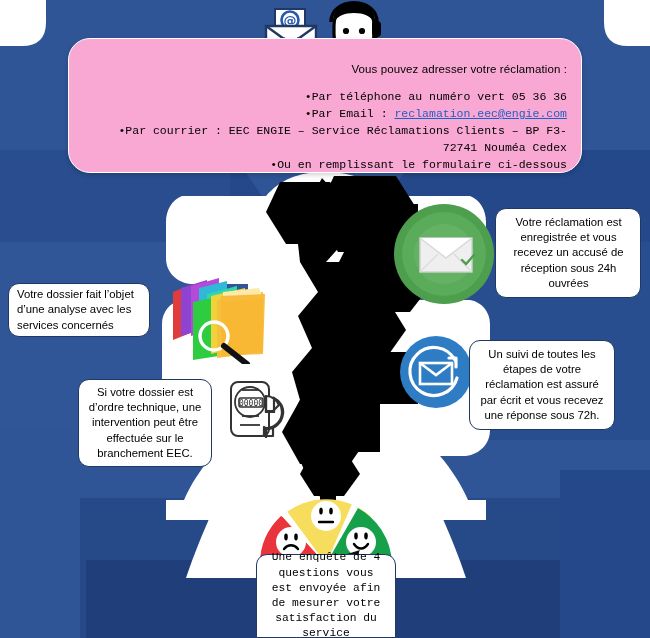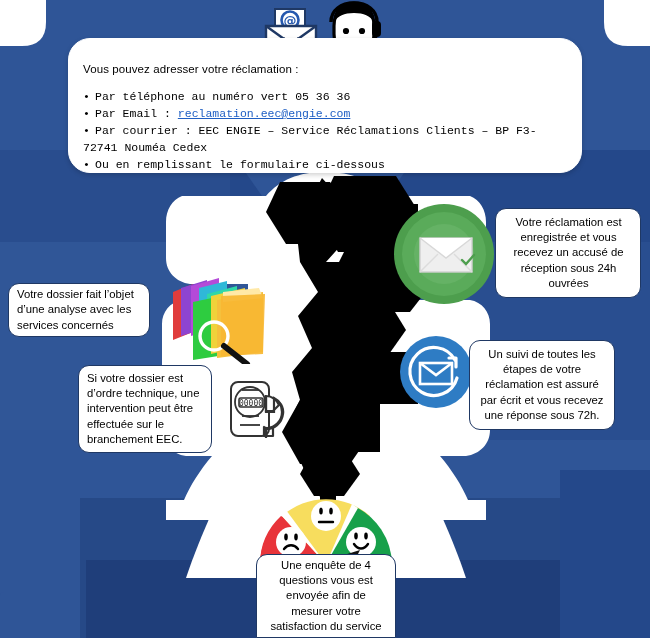--- a/index.html
+++ b/index.html
@@ -14,23 +14,23 @@
   }
 
   
   .bgbase{position:absolute;inset:0;background:#32558f;}
 
   
   #treewrap{position:absolute;left:0;top:0;width:650px;height:638px;}
 
   
   .callout{
-    position:absolute;background:#ffffff;border:1px solid #1f3864;
+    position:absolute;background:#f9a8d4;border:1px solid #1f3864;
     border-radius:14px;box-shadow:0 1px 2px rgba(0,0,0,.25);
-    color:#000000;text-align:left;box-sizing:border-box;
+    color:#000000;text-align:right;box-sizing:border-box;
   }
   #header-callout{
     left:68px;top:38px;width:514px;height:135px;border-radius:22px;
     border:1px solid #ffffff;padding:18px 14px 10px 14px;
     box-shadow:0 2px 5px rgba(0,0,0,.18);
   }
   #header-callout .lead{font-size:11.5px;margin:6px 0 13px 0;letter-spacing:.1px;}
   #header-callout ul{list-style:none;margin:0;padding:0;}
   #header-callout li{font-size:11.5px;line-height:17px;position:relative;font-family:Liberation Mono, monospace;}
   #header-callout li .bul{display:inline-block;width:12px;color:#000;}
@@ -44,23 +44,23 @@
     display:flex;align-items:center;justify-content:center;
     padding:6px 8px;
   }
   .sc.left-align{justify-content:flex-start;text-align:left;}
   .sc .t{width:100%;}
 
   #cb-analyse{left:8px;top:283px;width:142px;height:54px;}
   #cb-analyse .t{text-align:left;}
   #cb-enregistree{left:495px;top:208px;width:146px;height:90px;text-align:center;padding-left:9px;}
   #cb-suivi{left:469px;top:340px;width:146px;height:90px;text-align:center;}
-  #cb-technique{left:78px;top:365px;width:134px;height:88px;text-align:left;}
+  #cb-technique{left:78px;top:379px;width:134px;height:88px;text-align:center;}
   #cb-enquete{left:256px;top:554px;width:140px;height:84px;text-align:center;
-               border-radius:11px 11px 0 0;}
+               border-radius:11px 11px 0 0;font-family:Liberation Mono, monospace;}
 
   
   .icon{position:absolute;}
   #icon-envelope-at{left:262px;top:4px;width:58px;height:52px;}
   #icon-agent{left:322px;top:0px;width:64px;height:62px;}
   #icon-folders{left:167px;top:262px;width:106px;height:102px;}
   #icon-green-mail{left:392px;top:198px;width:104px;height:112px;}
   #icon-blue-mailcycle{left:398px;top:334px;width:76px;height:76px;}
   #icon-meter-wrench{left:226px;top:378px;width:62px;height:62px;}
   #icon-gauge{left:256px;top:480px;width:140px;height:88px;}

